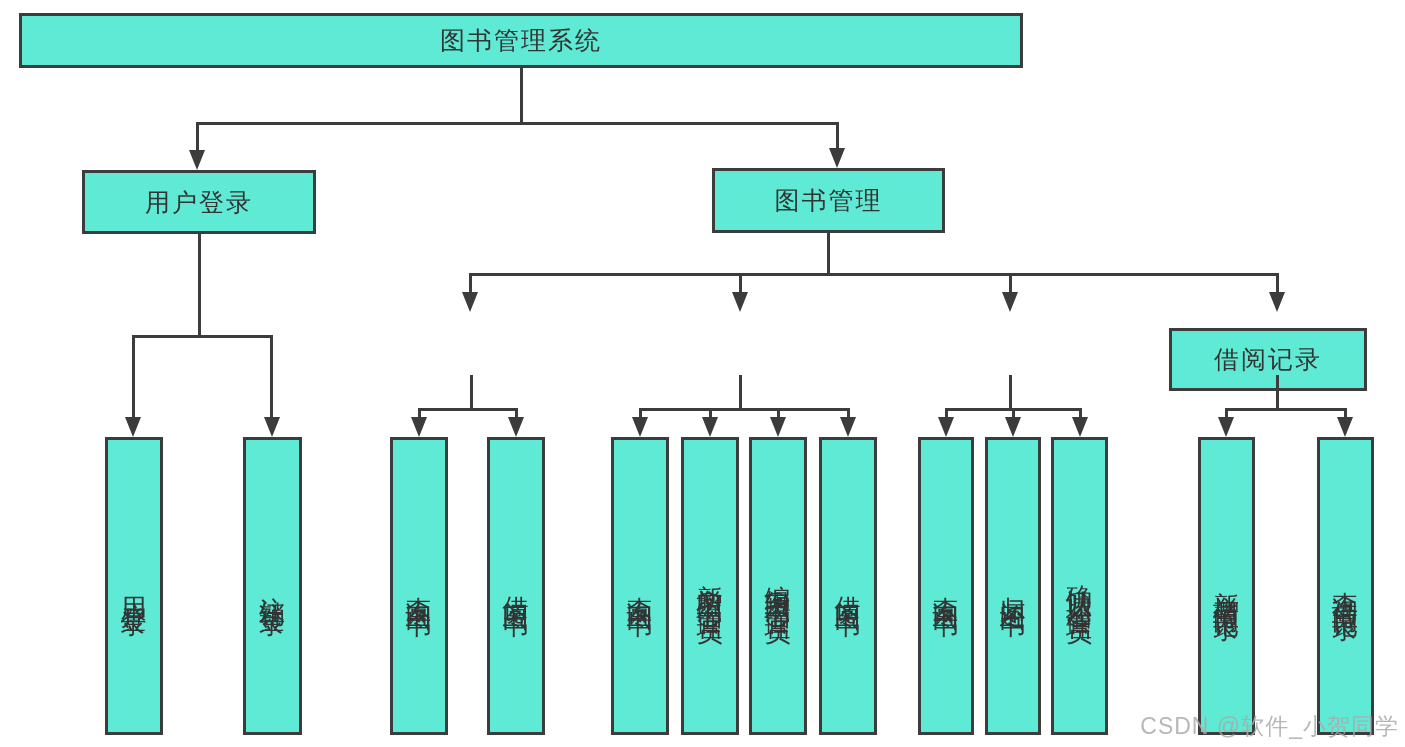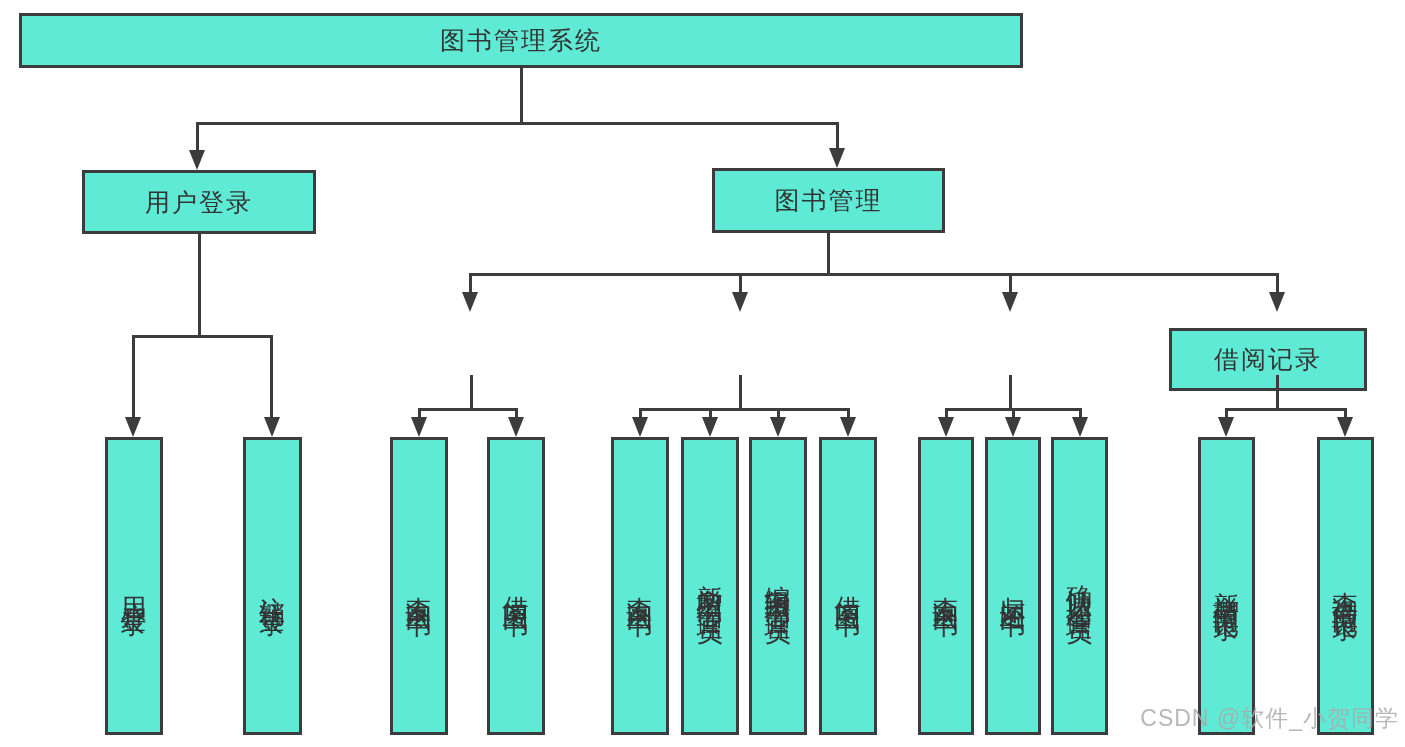--- a/index.html
+++ b/index.html
@@ -18,21 +18,21 @@
     font-size:26px;letter-spacing:5px;line-height:1;white-space:nowrap;
   }
   .vline{position:absolute;width:3px;background:#3c3c3c;}
   .hline{position:absolute;height:3px;background:#3c3c3c;}
   .arr{
     position:absolute;width:0;height:0;
     border-left:8px solid transparent;border-right:8px solid transparent;
     border-top:20px solid #3c3c3c;
   }
   .watermark{
-    position:absolute;right:6px;bottom:13px;font-size:23px;letter-spacing:1px;
+    position:absolute;right:6px;bottom:5px;font-size:23px;letter-spacing:1px;
     color:rgba(170,170,170,0.85);white-space:nowrap;z-index:5;
   }
 </style>
 </head>
 <body>
 
 <div id="canvas">
 
   <div class="node hnode" style="left:19px;top:13px;width:1004px;height:55px;">
     <span>图书管理系统</span>

